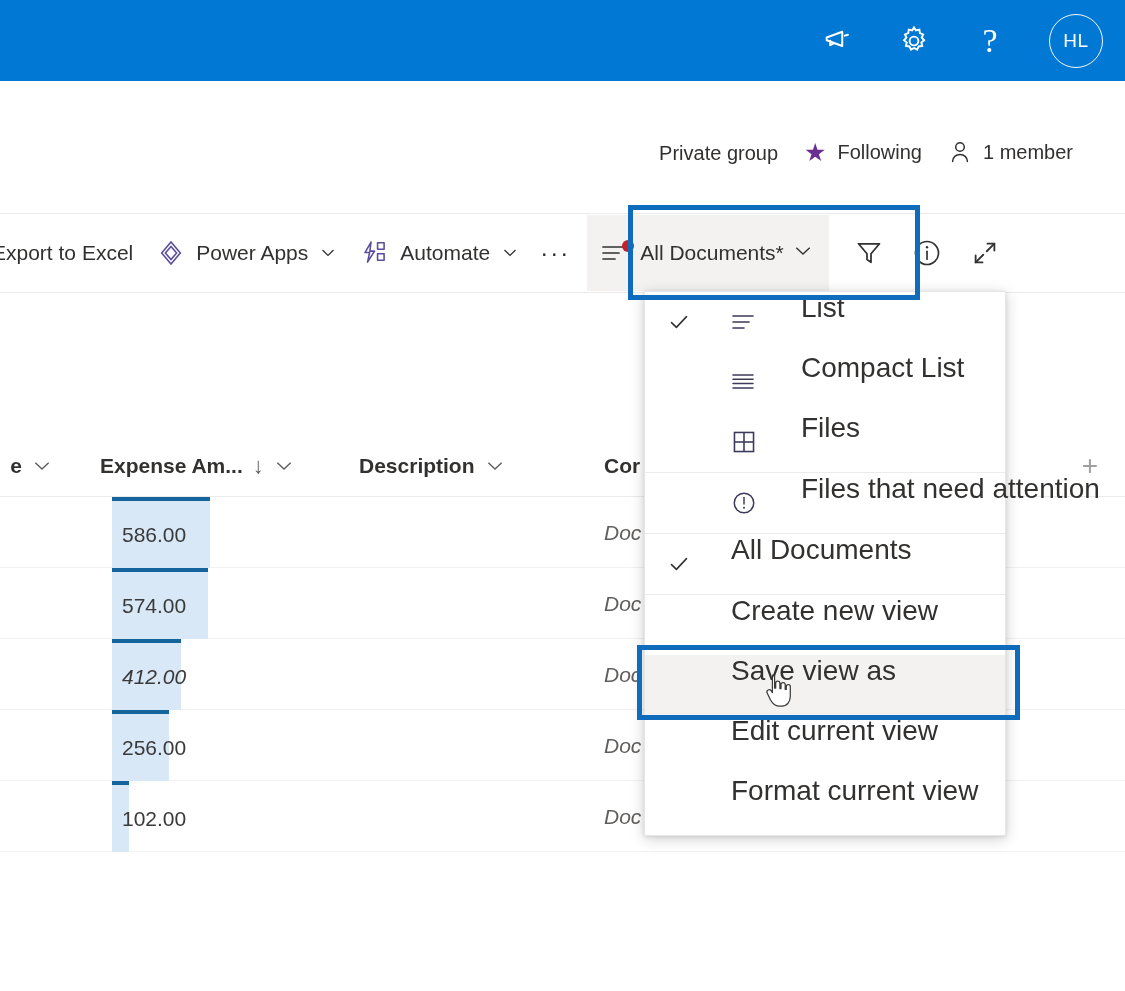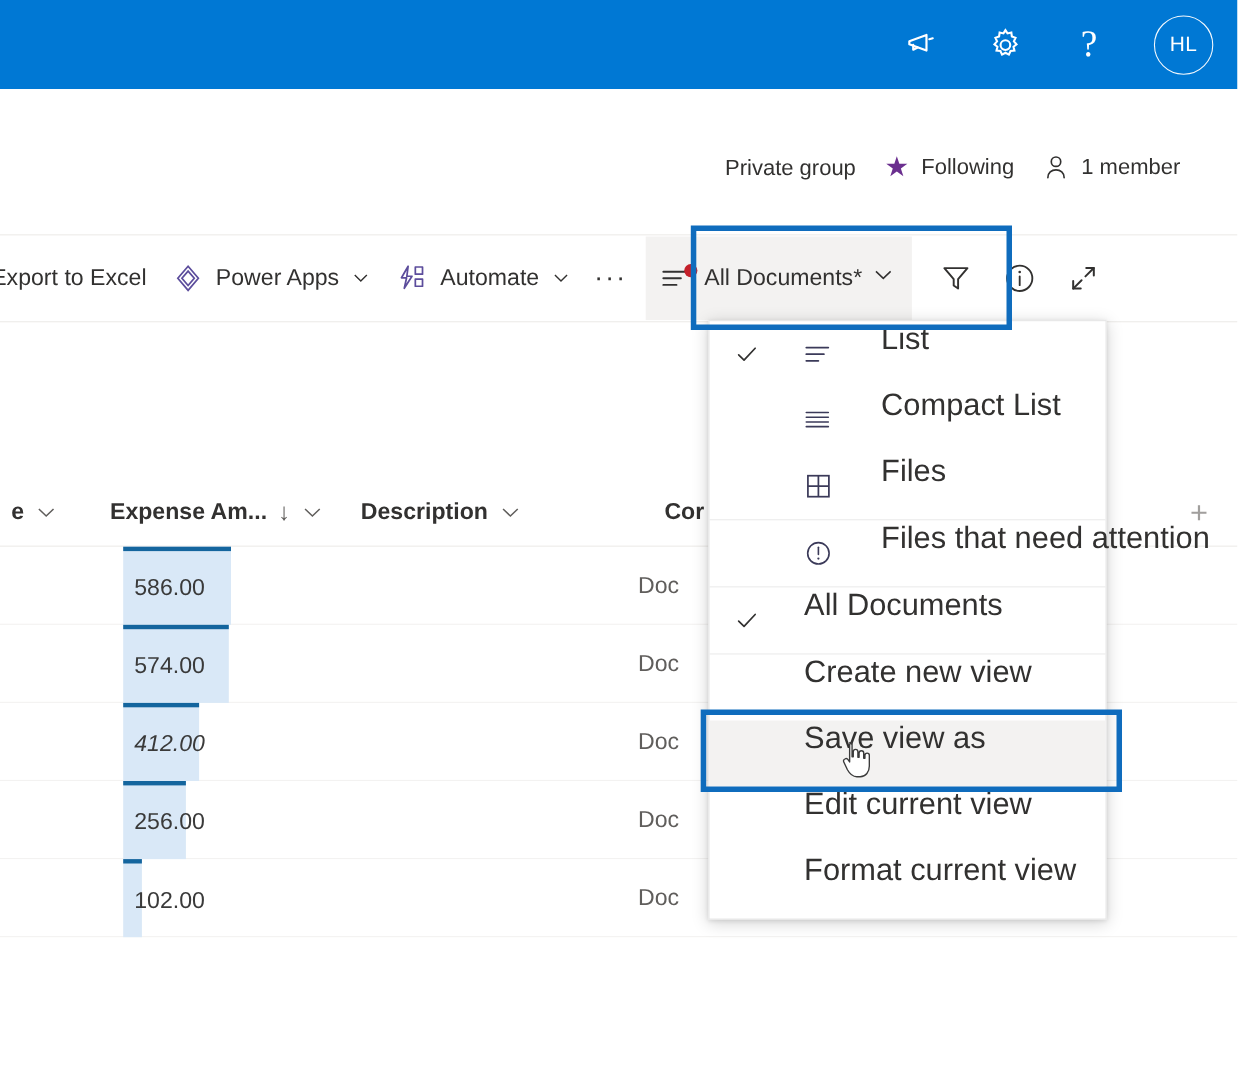--- a/index.html
+++ b/index.html
@@ -102,21 +102,21 @@
   }
   .col-h {
     display:flex; align-items:center; gap:10px;
     font-size:21px; color:#323130; font-weight:600;
     height:100%; cursor:pointer; white-space:nowrap;
   }
   .col-h .chev { color:#605e5c; font-weight:400; display:flex; align-items:center; }
   .col-h .sortarrow { font-size:22px; color:#605e5c; font-weight:400; }
   .col-a { position:absolute; left:-26px; width:90px; justify-content:flex-end; padding-right:12px; }
   .col-b { position:absolute; left:100px; width:230px; }
-  .col-c { position:absolute; left:328px; width:180px; }
+  .col-c { position:absolute; left:359px; width:180px; }
   .col-d { position:absolute; left:604px; width:120px; }
   .add-col {
     position:absolute; right:8px; top:141px; width:54px; height:62px;
     display:flex; align-items:center; justify-content:center;
     font-size:28px; color:#a19f9d; cursor:pointer; font-weight:300;
   }
 
   .rows { position:absolute; left:0; top:203px; width:1125px; }
   .row {
     position:relative; height:71px; width:1125px;
@@ -127,23 +127,23 @@
     position:relative; height:71px;
     background:#d9e8f7;
     border-top:4px solid #14659e;
     display:flex; align-items:center;
   }
   .bar-val {
     position:absolute; left:10px; top:50%; transform:translateY(-50%);
     font-size:21px; color:#3a3a3a; white-space:nowrap;
   }
   .content-cell {
-    position:absolute; left:580px; top:0; height:71px;
+    position:absolute; left:604px; top:0; height:71px;
     display:flex; align-items:center;
-    font-size:21px; color:#605e5c;
+    font-size:21px; color:#605e5c;font-style:italic;
   }
 
   
   .menu {
     position:absolute; left:644px; top:291px; width:362px;
     background:#fff;
     border:1px solid #e6e6e6;
     box-shadow: 0 3px 14px rgba(0,0,0,.18), 0 1px 4px rgba(0,0,0,.10);
     z-index:30; padding:0;
   }

